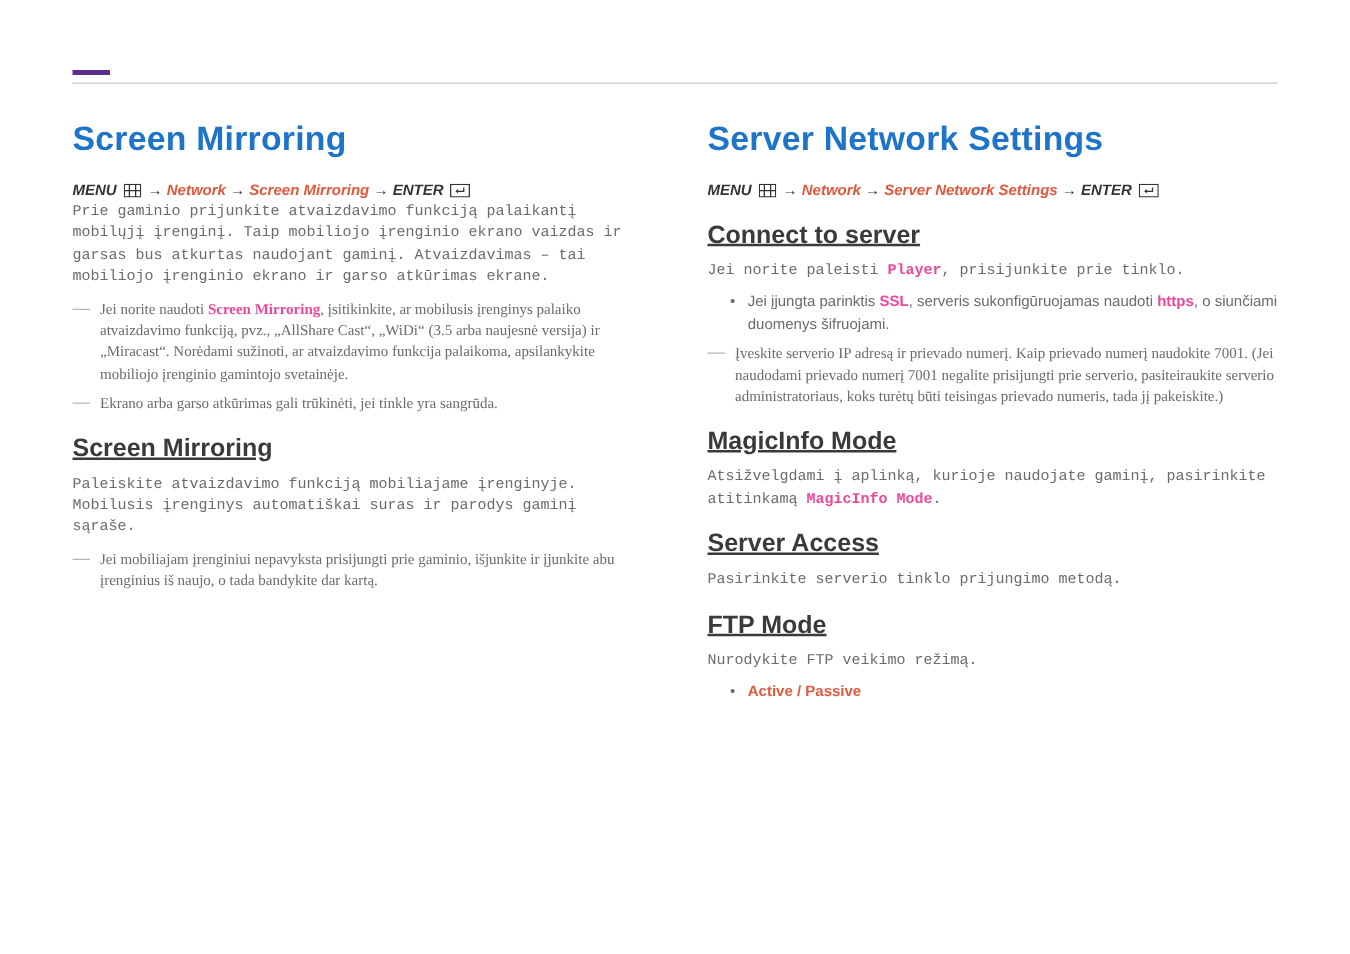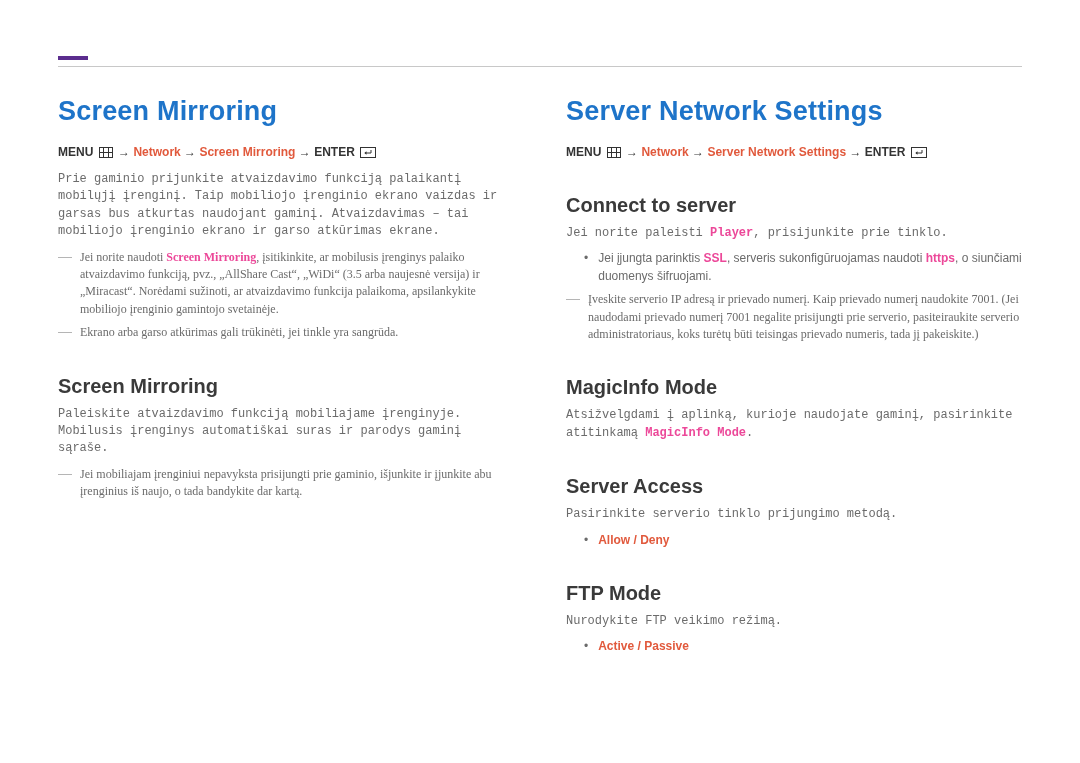--- a/index.html
+++ b/index.html
@@ -3,23 +3,23 @@
 <meta charset="utf-8">
 <style>
   * { box-sizing: border-box; margin: 0; padding: 0; }
   html, body { width: 1080px; height: 763px; font-family: "Segoe UI", "Helvetica Neue", Arial, sans-serif; color: #5e5e5e; background: #fff; }
   .page { position: relative; width: 1080px; height: 763px; padding: 56px 58px 40px 58px; }
   .accent-bar { position: absolute; top: 56px; left: 58px; width: 30px; height: 4px; background: #5b2d8e; }
   .divider { position: absolute; top: 66px; left: 58px; right: 58px; height: 1px; background: #c8c8c8; }
   .content { position: relative; display: flex; gap: 52px; padding-top: 40px; }
   .col { flex: 1 1 50%; min-width: 0; }
   h1 { font-size: 27px; font-weight: 600; color: #1e74c9; margin-bottom: 18px; letter-spacing: 0.2px; }
-  h2 { font-size: 20px; font-weight: 600; color: #3a3a3a; margin-top: 33px; margin-bottom: 8px; }
+  h2 { font-size: 20px; font-weight: 600; color: #3a3a3a; margin-top: 16px; margin-bottom: 8px; text-decoration: underline; }
   p.body { font-size: 12px; line-height: 1.45; color: #6b6b6b; margin-bottom: 8px; font-family: Liberation Mono, monospace; }
-  .menu-path { font-size: 12px; margin-bottom: 10px; color: #555; }
+  .menu-path { font-size: 12px; color: #555; font-style: italic; }
   .menu-path .bold { font-weight: 700; color: #333; }
   .menu-path .red  { font-weight: 700; color: #e1593c; }
   .menu-path .arrow { color: #333; font-weight: 700; }
   .menu-path .icon { display: inline-block; vertical-align: -2px; margin: 0 2px; }
   .dash-item { display: flex; font-size: 12px; line-height: 1.45; color: #6b6b6b; margin-bottom: 6px; font-family: Liberation Serif, serif; }
   .dash-item::before { content: ""; flex: 0 0 14px; height: 1px; background: #b5b5b5; margin-top: 8px; margin-right: 8px; }
   .dash-item > span { flex: 1; }
   .bullet-item { display: flex; font-size: 12px; line-height: 1.45; color: #6b6b6b; margin-bottom: 6px; padding-left: 18px; }
   .bullet-item::before { content: "•"; margin-right: 10px; color: #6b6b6b; }
   .bullet-item > span { flex: 1; }
@@ -123,23 +123,20 @@
         <span>Įveskite serverio IP adresą ir prievado numerį. Kaip prievado numerį naudokite 7001. (Jei naudodami prievado numerį 7001 negalite prisijungti prie serverio, pasiteiraukite serverio administratoriaus, koks turėtų būti teisingas prievado numeris, tada jį pakeiskite.)</span>
       </div>
 
       <h2>MagicInfo Mode</h2>
       <p class="body">
         <span>Atsižvelgdami į aplinką, kurioje naudojate gaminį, pasirinkite atitinkamą </span><span class="em-red">MagicInfo Mode</span><span>.</span>
       </p>
 
       <h2>Server Access</h2>
       <p class="body">Pasirinkite serverio tinklo prijungimo metodą.</p>
-      <div class="bullet-item">
-        <span class="opt-red">Allow / Deny</span>
-      </div>
 
       <h2>FTP Mode</h2>
       <p class="body">Nurodykite FTP veikimo režimą.</p>
       <div class="bullet-item">
         <span class="opt-red">Active / Passive</span>
       </div>
     </div>
 
   </div>
 </div>

